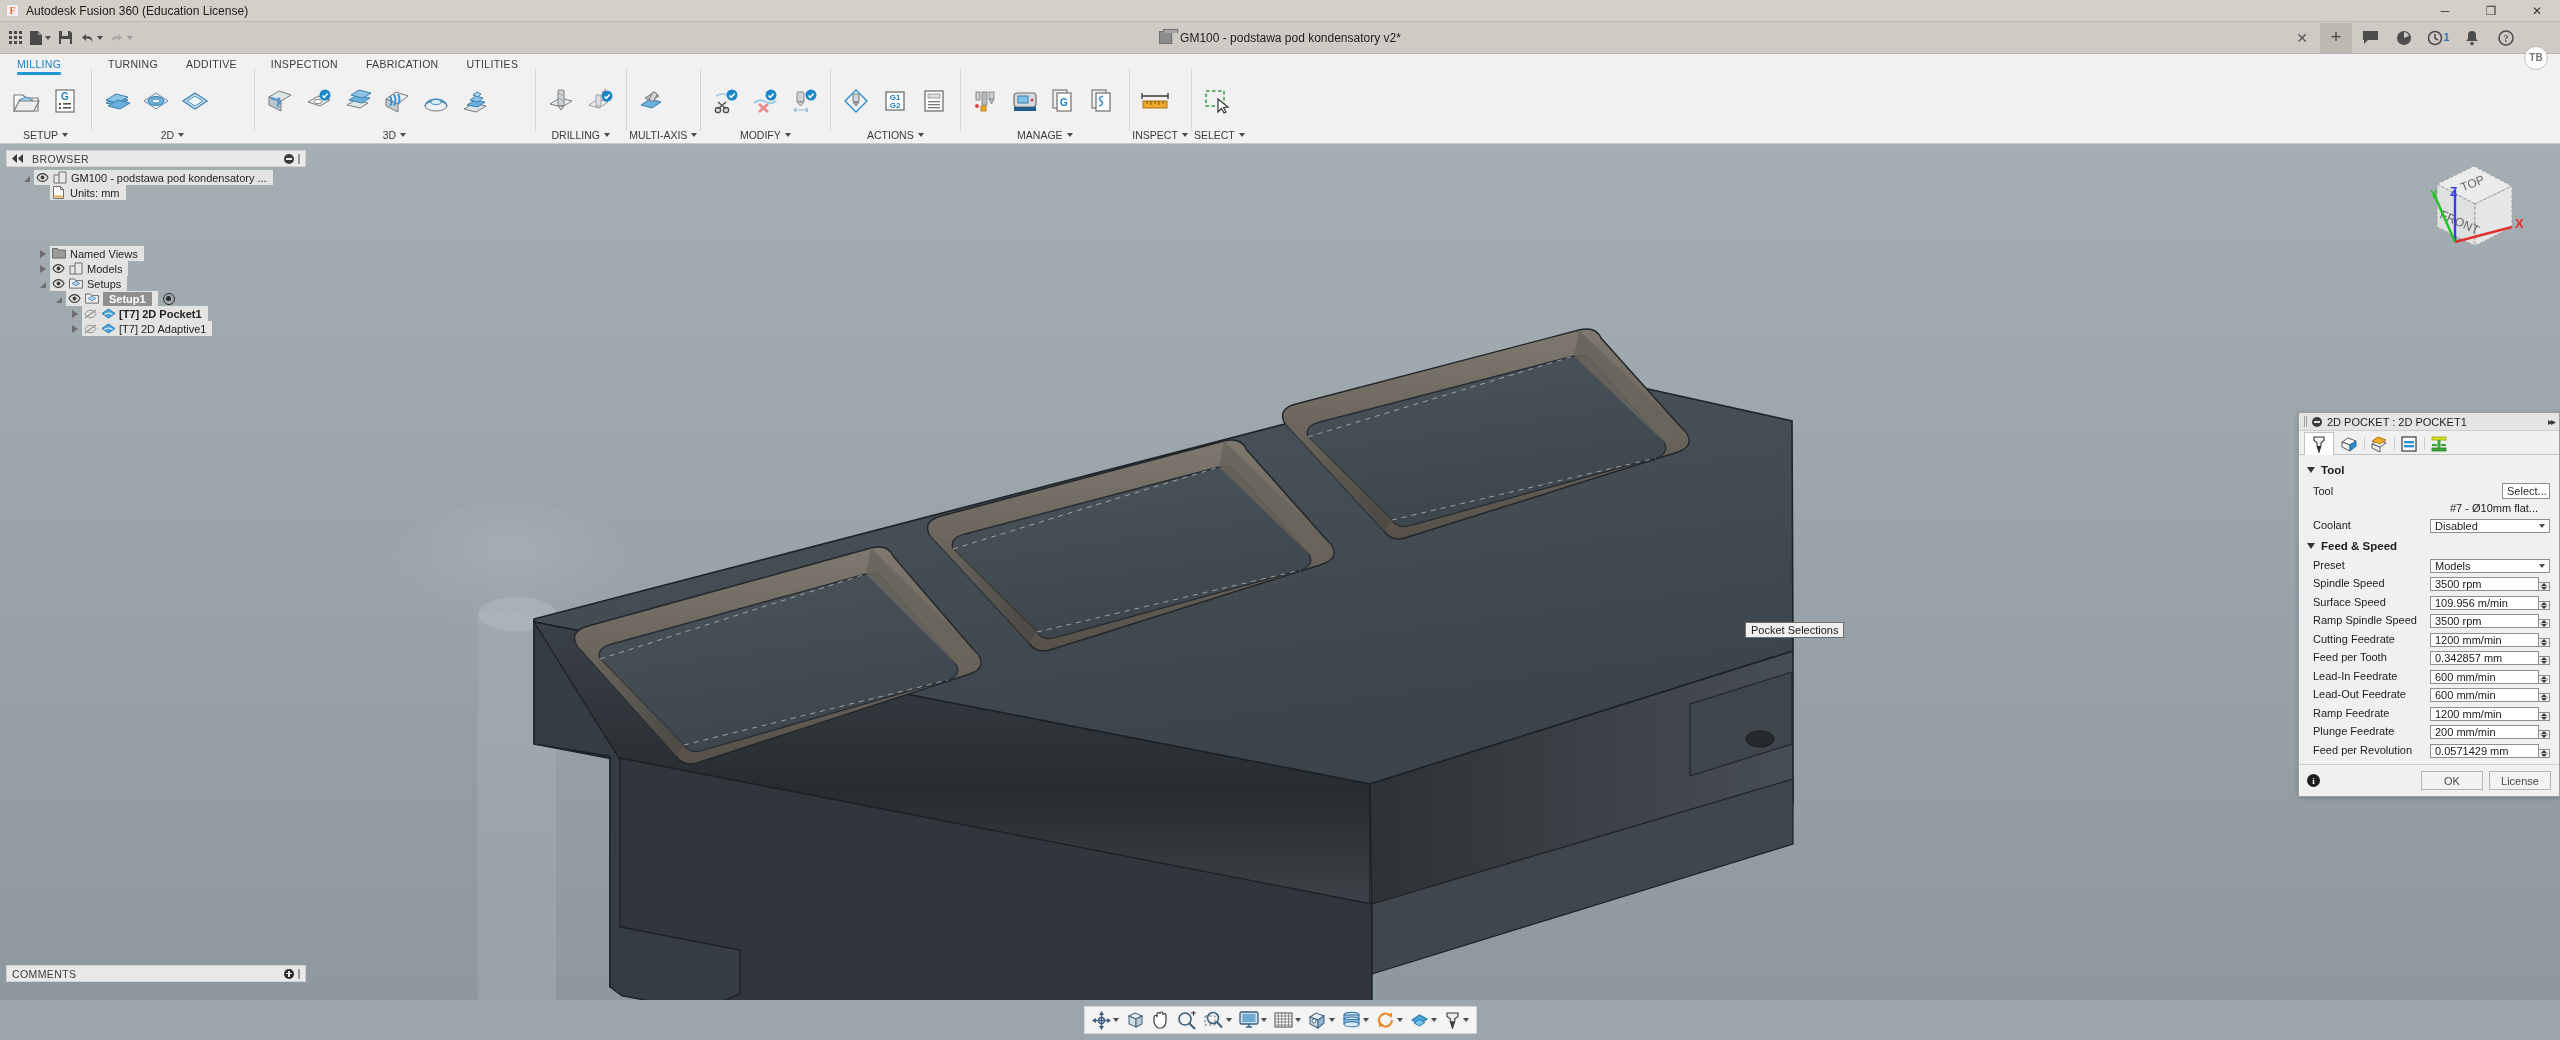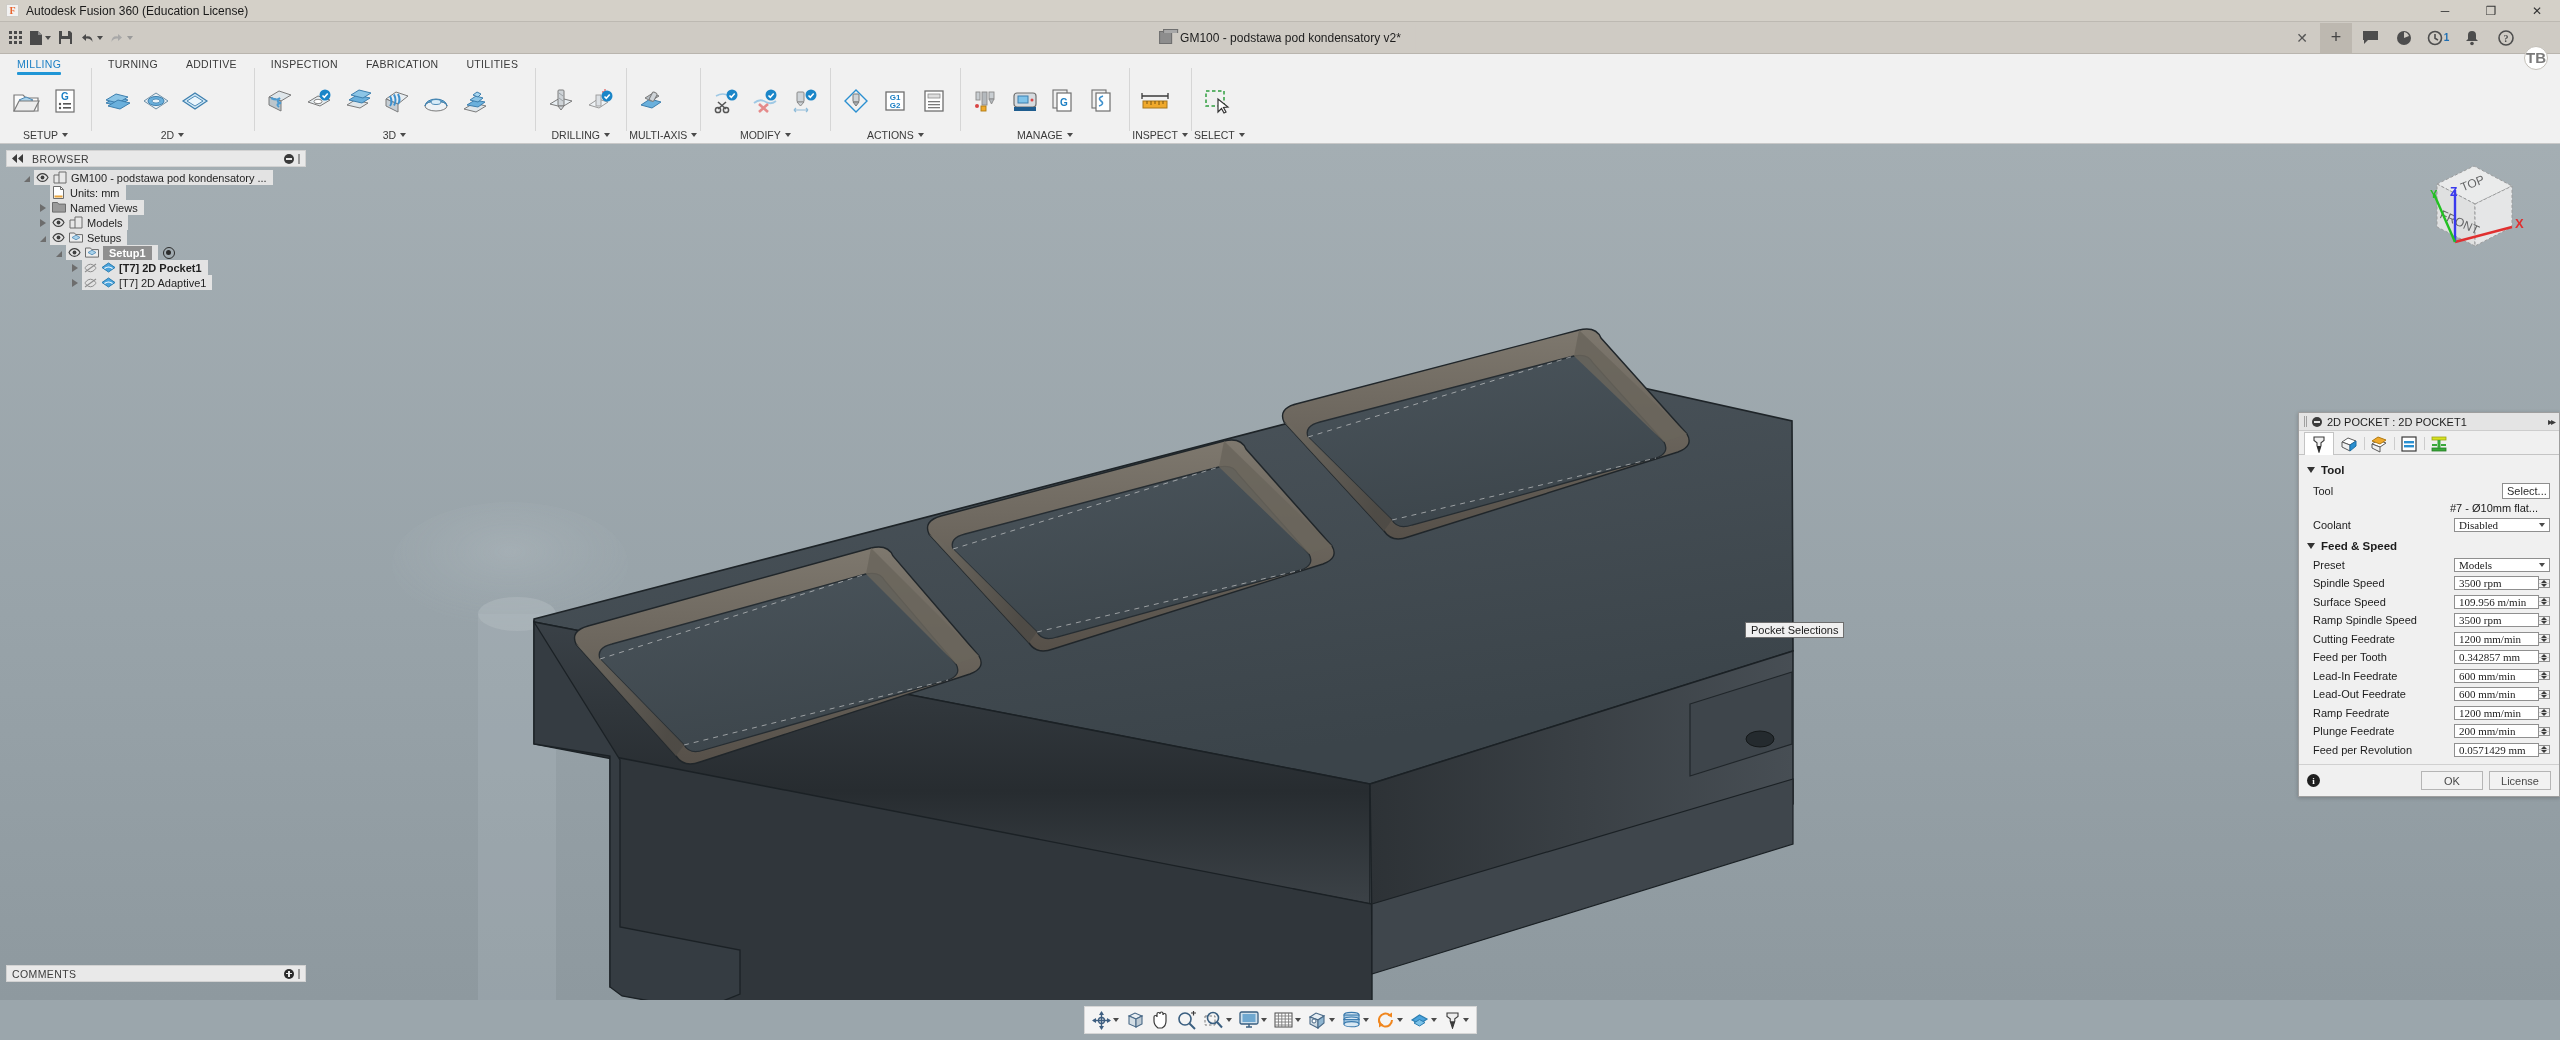--- a/index.html
+++ b/index.html
@@ -61,21 +61,21 @@
 
   .qa-right { margin-left: auto; display: flex; align-items: center; gap: 2px; padding-right: 8px; }
   .qa-r-btn {
     width: 32px; height: 30px; display: flex; align-items: center;
     justify-content: center; color: #4d4d4d; position: relative;
   }
   .qa-r-btn.plus { background: #bdb8b0; }
   .badge-num { font-size: 10px; color: #1f6fb4; margin-left: 1px; font-weight: bold; }
   .avatar {
     width: 24px; height: 24px; border-radius: 50%; background: #ffffff;
-    border: 1px solid #c3bfb8; color: #7a7a7a; font-size: 15px; font-weight: bold;
+    border: 1px solid #c3bfb8; color: #7a7a7a; font-size: 10px; font-weight: bold;
     display: flex; align-items: center; justify-content: center; margin-top: 40px;
   }
 
   
   .ribbon {
     height: 90px; background: #f1f1f1; display: flex; align-items: stretch;
     border-bottom: 1px solid #c8c8c8;
   }
   .ws-selector {
     width: 122px; display: flex; align-items: center; justify-content: center;
@@ -228,21 +228,21 @@
     font-weight: bold; font-size: 11.5px; color: #1c1c1c;
   }
   .tri-dn {
     width: 0; height: 0; border-left: 4.5px solid transparent;
     border-right: 4.5px solid transparent; border-top: 6px solid #333;
   }
   .frow {
     display: flex; align-items: center; padding: 1px 9px 1px 14px; height: 18.5px;
   }
   .frow .lab { flex: 1; color: #1c1c1c; font-size: 11px; }
-  .ctrl-w { width: 96px; display: flex; align-items: center; height: 16px; font-family: Liberation Serif, serif; }
+  .ctrl-w { width: 120px; display: flex; align-items: flex-end; height: 16px; }
   .txtbox {
     flex: 1; background: #fff; border: 1px solid #8f8f8f; display: flex;
     align-items: center; padding: 0 4px; font-size: 11px; color: #1a1a1a;
     overflow: hidden; white-space: nowrap;
   }
   .spin {
     width: 11px; border: 1px solid #8f8f8f; border-left: none; background: #f2f2f2;
     display: flex; flex-direction: column;
   }
   .spin div {
@@ -880,21 +880,21 @@
           <span class="tr-arrow"></span>
           <span class="tr-lbl">
             <span class="ico13"><svg width="13" height="13" viewBox="0 0 13 13">
                 <path d="M1.5 0.5 h7 l3 3 v9 h-10z" fill="#fff" stroke="#6d6d6d" stroke-width="1"></path>
                 <path d="M8.5 0.5 v3 h3" fill="none" stroke="#6d6d6d" stroke-width="1"></path>
                 <rect x="2.5" y="9.5" width="8" height="2" fill="#e8a33d"></rect>
               </svg></span>
             <span>Units: mm</span>
           </span>
         </div>
-        <div class="tr-row" style="padding-left: 30px;">
+        <div class="tr-row" style="padding-left: 30px; margin-top: 46px;">
           <span class="tr-arrow">
             <span class="arw"></span>
           </span>
           <span class="tr-lbl">
             <span class="ico13"><svg width="14" height="12" viewBox="0 0 14 12">
                 <path d="M0.5 1.5 h5 l1.2 1.6 h6.8 v8 H0.5z" fill="#9b9b9b" stroke="#6d6d6d" stroke-width="1"></path>
               </svg></span>
             <span>Named Views</span>
           </span>
         </div>

